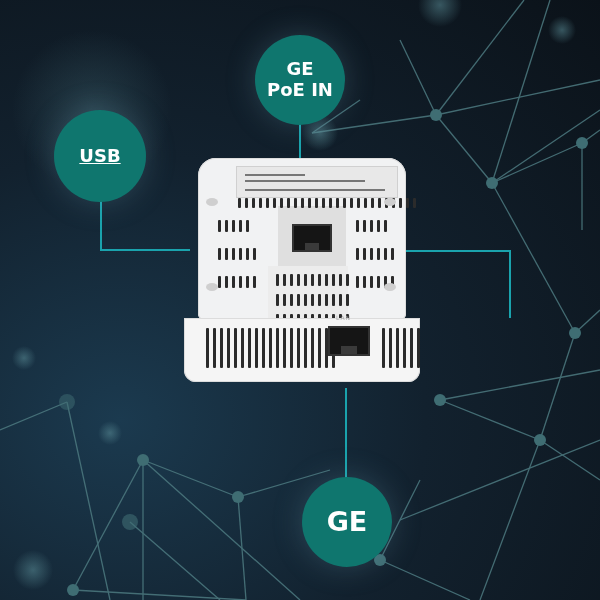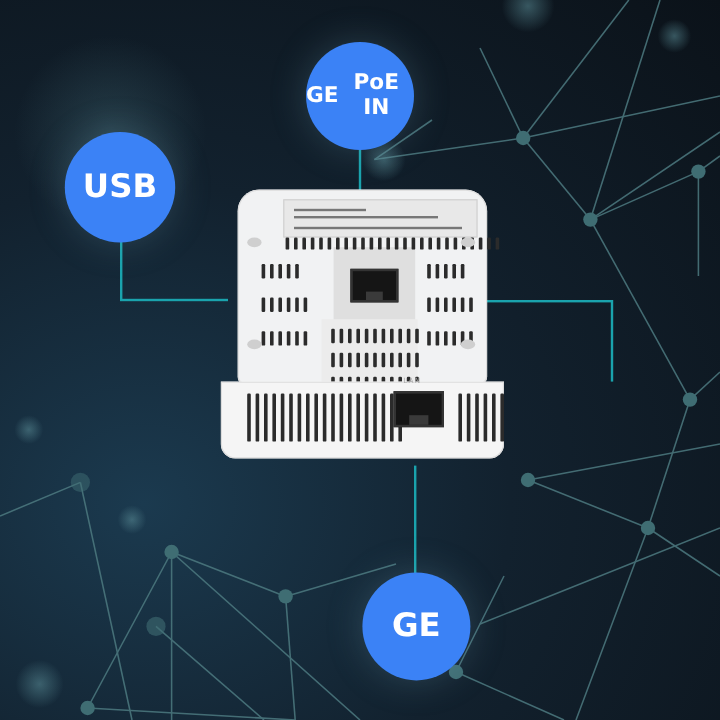--- a/index.html
+++ b/index.html
@@ -1,22 +1,22 @@
 <!DOCTYPE html>
 <html><head>
 <meta charset="utf-8">
 <style>
   html,body{margin:0;padding:0;}
   body{width:600px;height:600px;overflow:hidden;position:relative;
     background:radial-gradient(ellipse at 20% 70%, #1b3a4f 0%, #12212e 45%, #0b1219 100%);
     font-family:"DejaVu Sans","Liberation Sans",sans-serif;}
   .stage{position:absolute;left:0;top:0;width:600px;height:600px;}
   svg.net{position:absolute;left:0;top:0;width:600px;height:600px;}
-  .bubble{position:absolute;border-radius:50%;background:#3b82f6;color:#fff;
-    display:flex;flex-direction:row;align-items:center;justify-content:center;
+  .bubble{position:absolute;border-radius:50%;background:#0f766e;color:#fff;
+    display:flex;flex-direction:column;align-items:center;justify-content:center;
     font-weight:bold;text-align:center;line-height:1.15;
     box-shadow:0 0 30px rgba(120,170,190,0.25);}
   .bubble span{display:block;}
   .connector{position:absolute;background:#1aa3ad;}
   
   .device{position:absolute;left:184px;top:158px;width:236px;height:228px;}
   .body-top{position:absolute;left:14px;top:0;width:208px;height:162px;background:#f1f2f3;
     border-radius:18px 18px 6px 6px;box-shadow:inset 0 0 0 1px #dcdcdc;}
   .label-plate{position:absolute;left:38px;top:8px;width:160px;height:30px;background:#e8e8e8;border:1px solid #d0d0d0;}
   .label-plate i{position:absolute;left:8px;height:2px;background:#777;}
@@ -268,21 +268,21 @@
           <b></b>
         </div>
     </div>
   </div>
 
   <div class="bubble" style="left:255px;top:35px;width:90px;height:90px;font-size:18px;">
     <span>GE</span>
     <span>PoE IN</span>
   </div>
 
-  <div class="bubble" style="left:54px;top:110px;width:92px;height:92px;font-size:27px;">
+  <div class="bubble" style="left:54px;top:110px;width:92px;height:92px;font-size:18px;text-decoration:underline;">
     <span>USB</span>
   </div>
 
 
   <div class="bubble" style="left:302px;top:477px;width:90px;height:90px;font-size:27px;">
     <span>GE</span>
   </div>
 
 </div>
 

